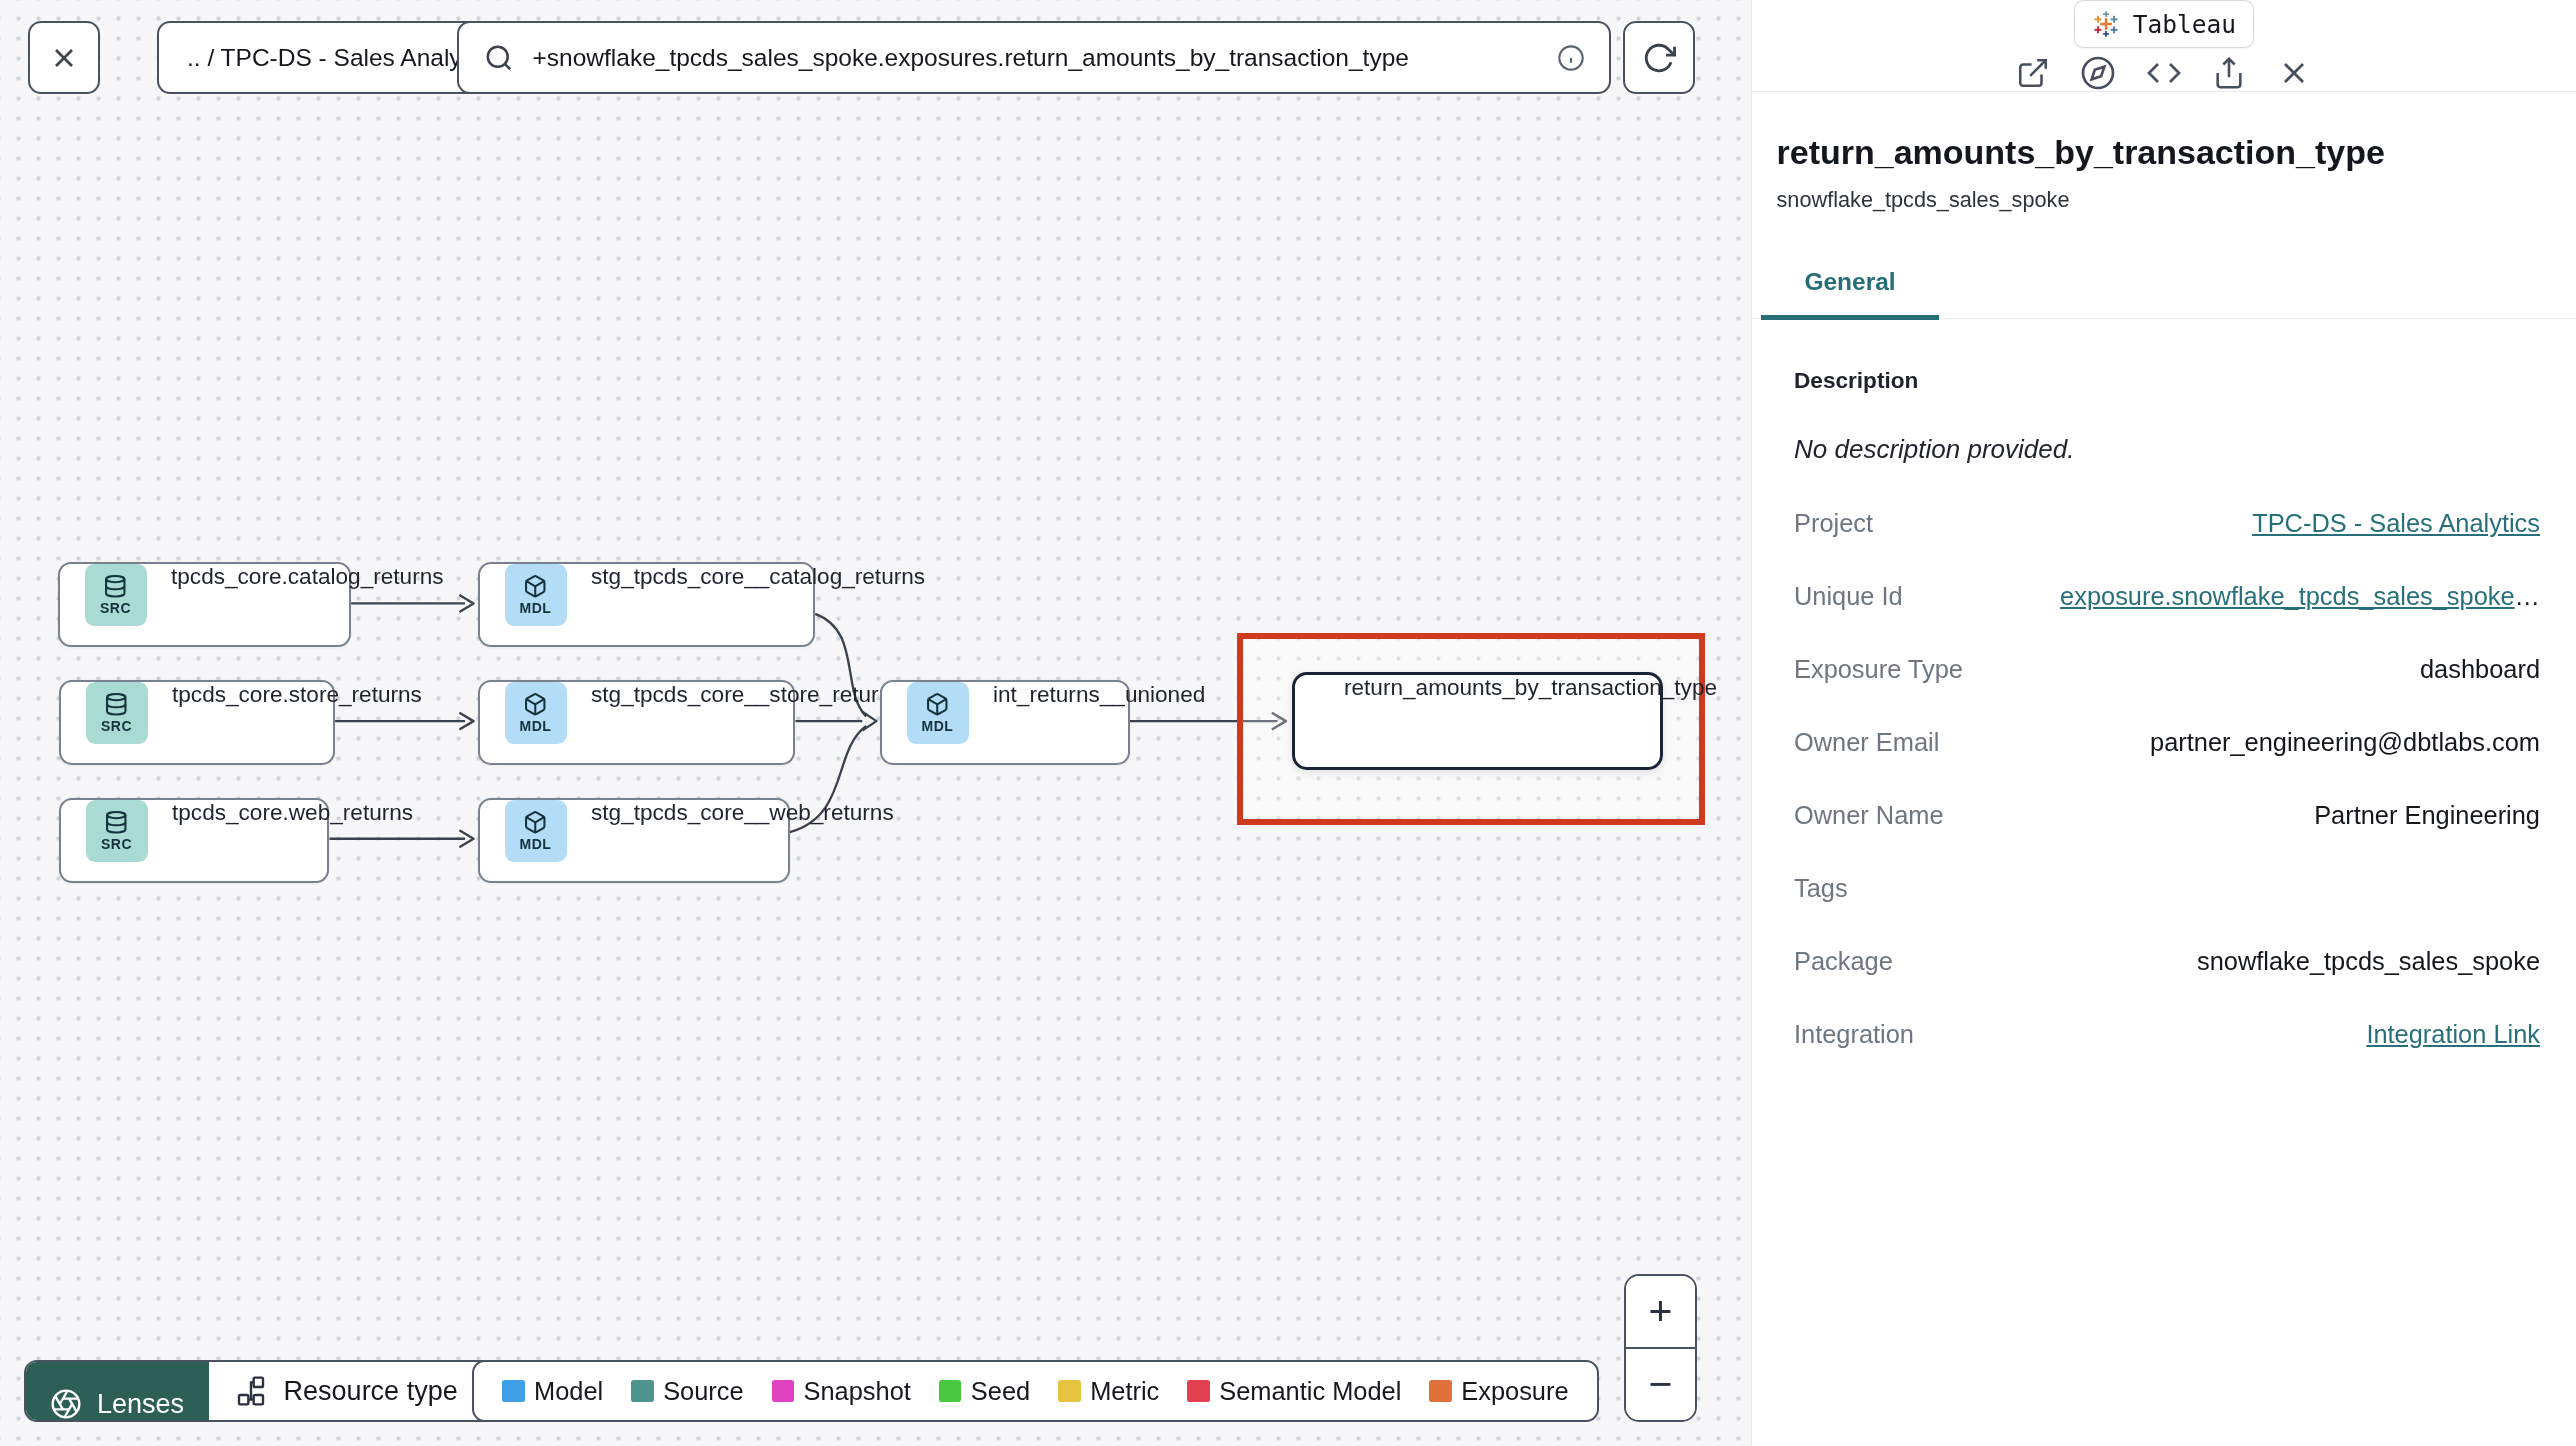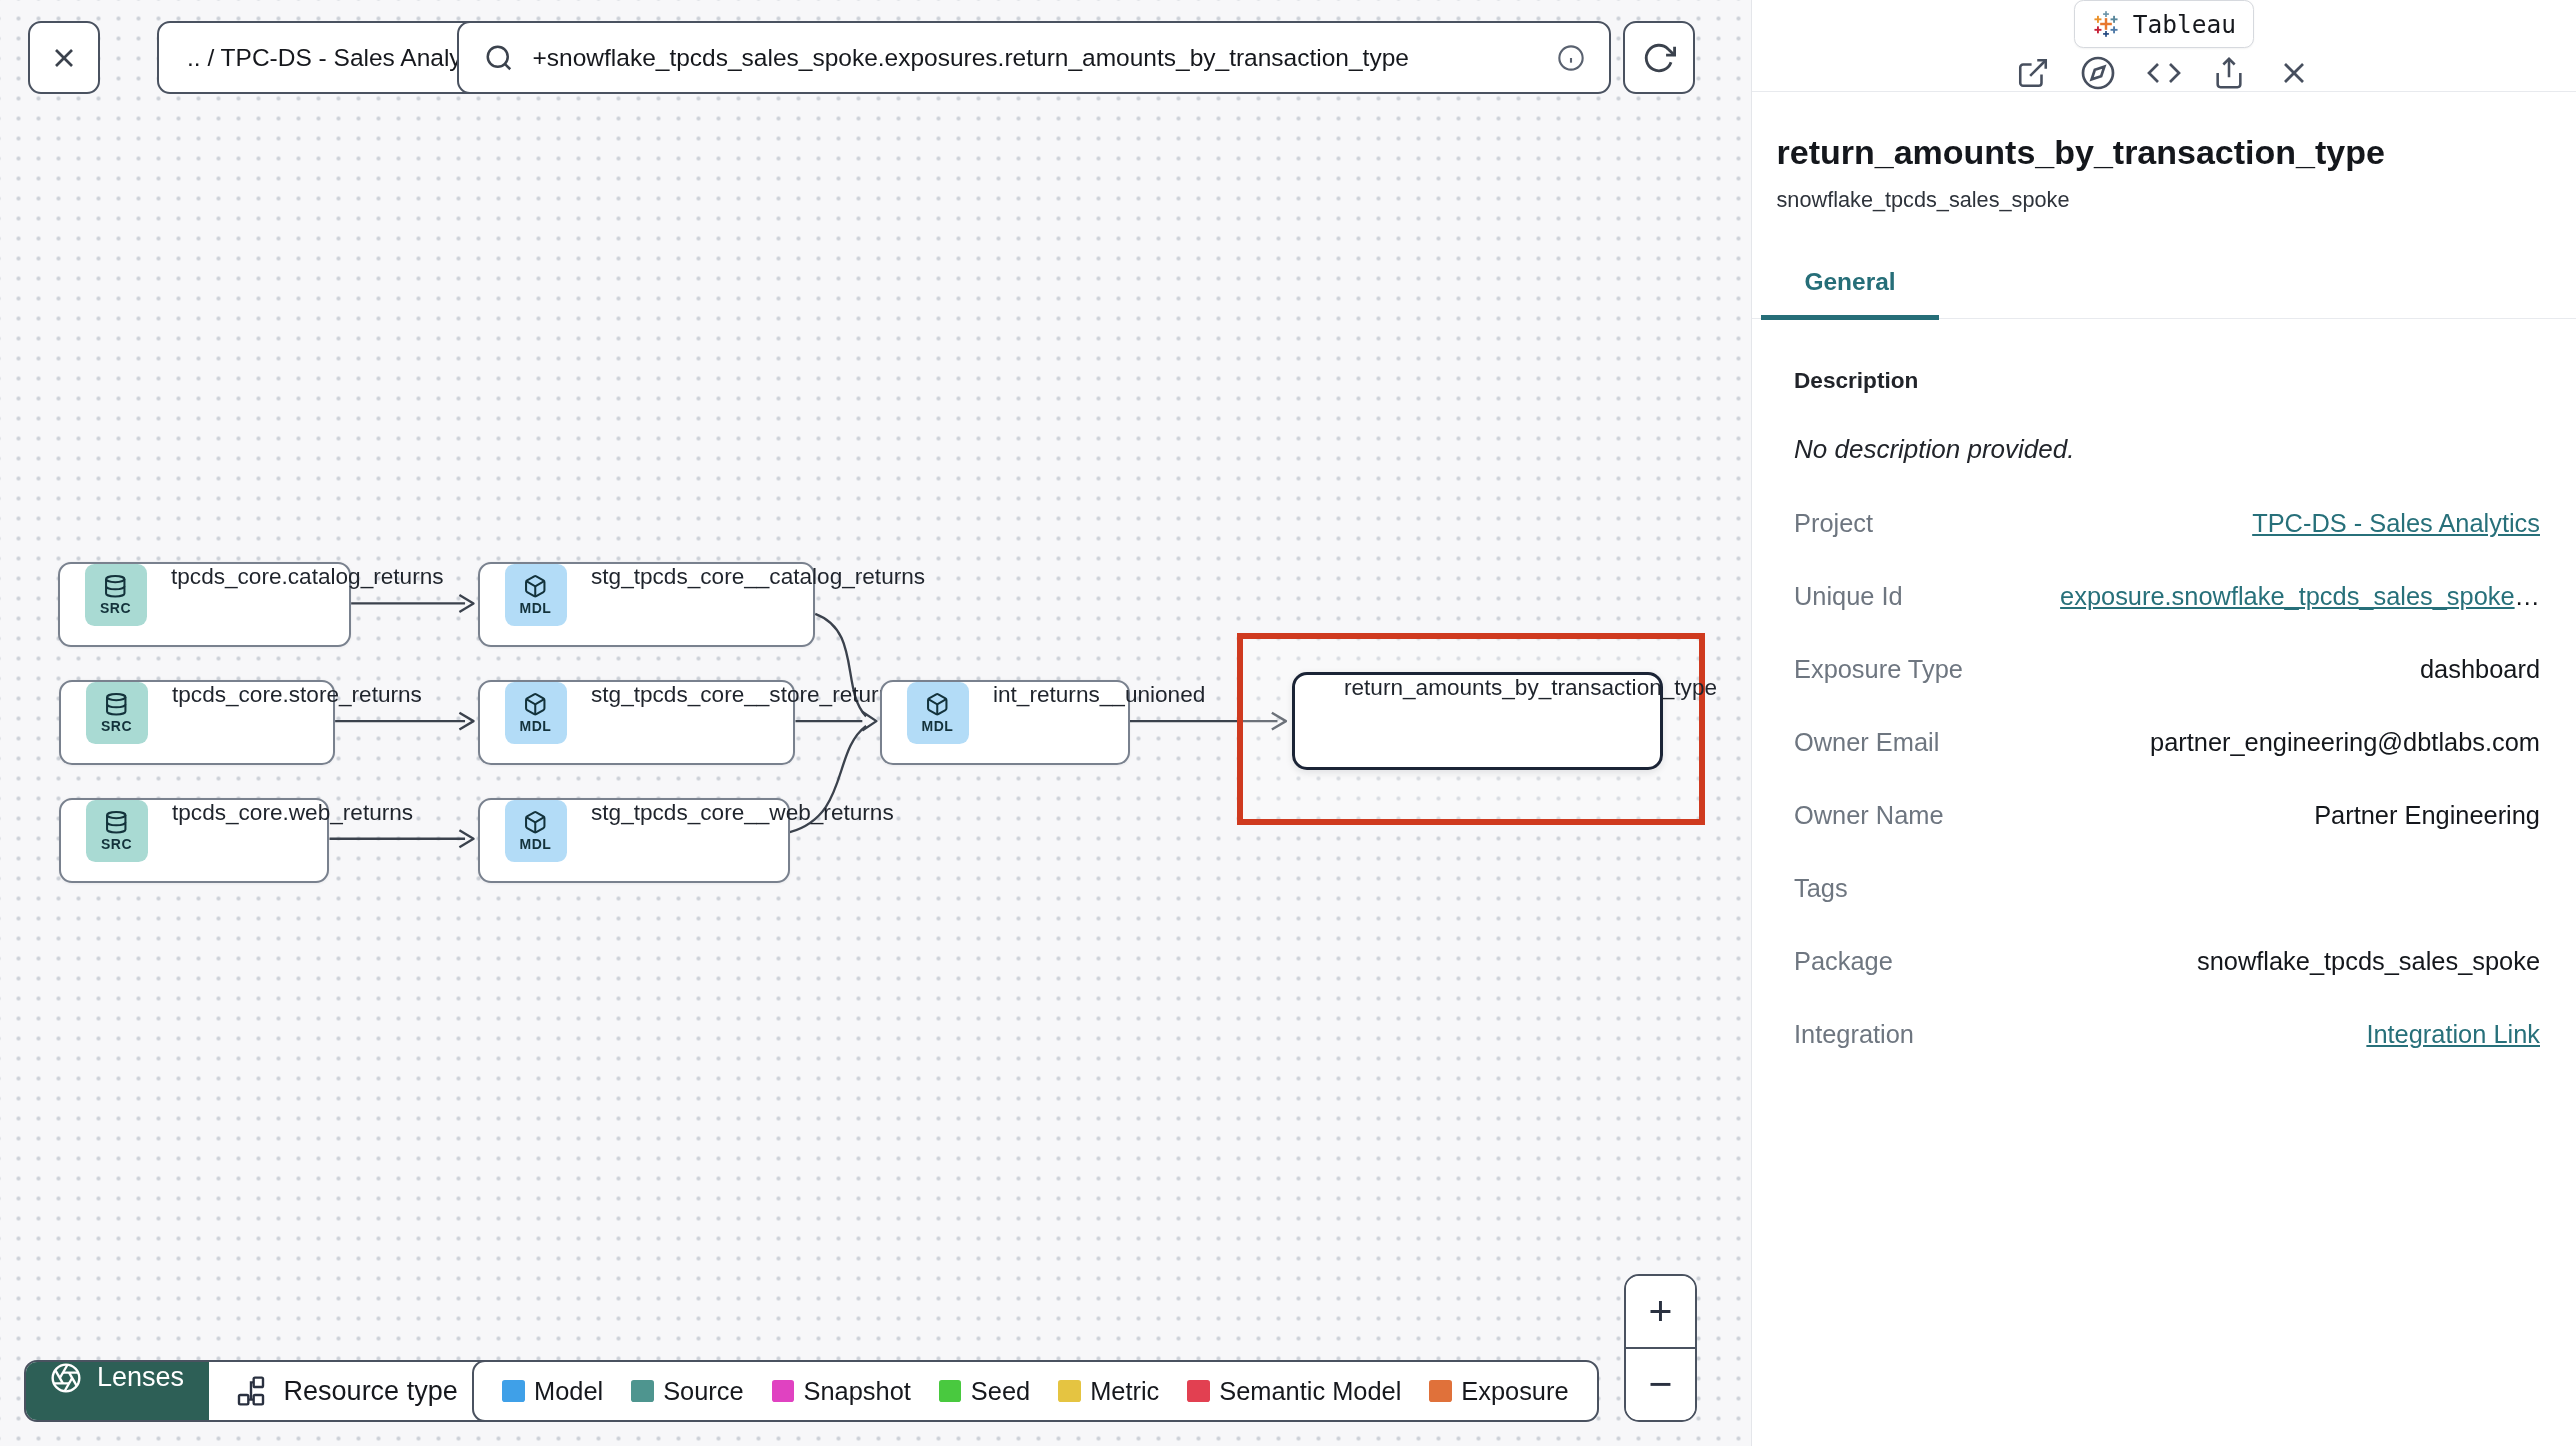--- a/index.html
+++ b/index.html
@@ -36,21 +36,21 @@
   .nbadge .nbadge-label { font-size: 14px; font-weight: 700; color: #13323b; letter-spacing: 0.5px; margin-top: 0.9px; }
   .nbadge.src { background: #a9dad3; }
   .nbadge.mdl { background: #b3dcf7; }
   .gnode.exposure { border: 3.3px solid #1b2436; border-radius: 15px; box-shadow: 0 2.8px 7.5px rgba(20,25,40,0.10); }
   .selection-box { position: absolute; left: 1237px; top: 633px; width: 468px; height: 192px;
                    border: 6.6px solid #cf3a1f; background: rgba(255,255,255,0.25); }
 
   
   .lenses-group { position: absolute; left: 23.5px; top: 1360px; height: 62px; display: flex;
                   border: 2.4px solid #4a5260; border-radius: 13px; overflow: hidden; background: #fff; }
-  .lenses-btn { background: #2d5f56; color: #fff; display: flex; align-items: flex-start; gap: 15px;
+  .lenses-btn { background: #2d5f56; color: #fff; display: flex; align-items: flex-end; gap: 15px;
                 padding: 0 24.5px; font-size: 27px; border: 0; cursor: pointer; font-family: inherit; }
   .lenses-btn svg { stroke: #fff; }
   .resource-btn { background: #fff; color: #16181d; display: flex; align-items: center; gap: 17px;
                   padding: 0 26px; font-size: 27px; border: 0; cursor: pointer; font-family: inherit; }
   .resource-btn svg { stroke: #2a3140; }
 
   .legend { position: absolute; left: 472px; top: 1360px; height: 62px; background: #fff;
             border: 2.4px solid #4a5260; border-radius: 13px; display: flex; align-items: center;
             gap: 28px; padding: 0 28px; font-size: 25.4px; white-space: nowrap; }
   .legend-item { display: flex; align-items: center; gap: 9.4px; }

